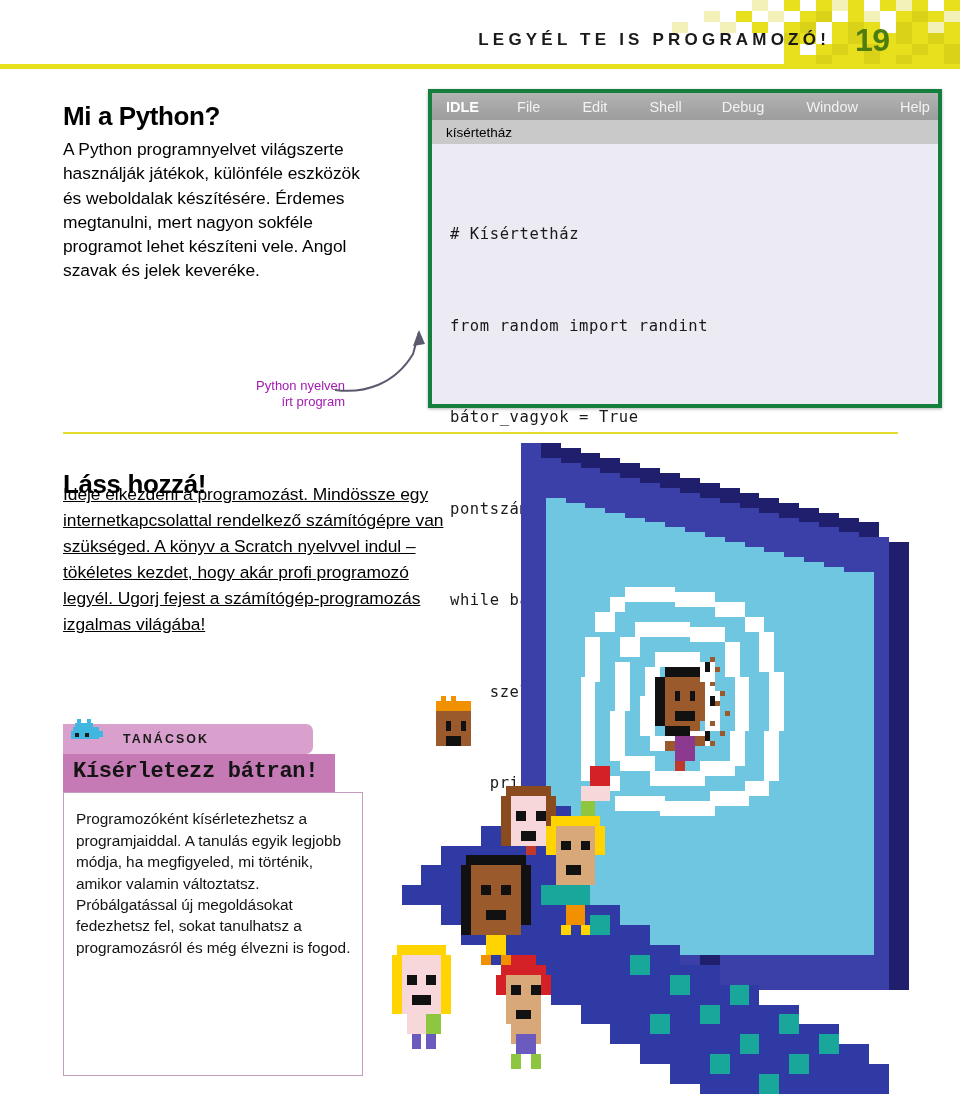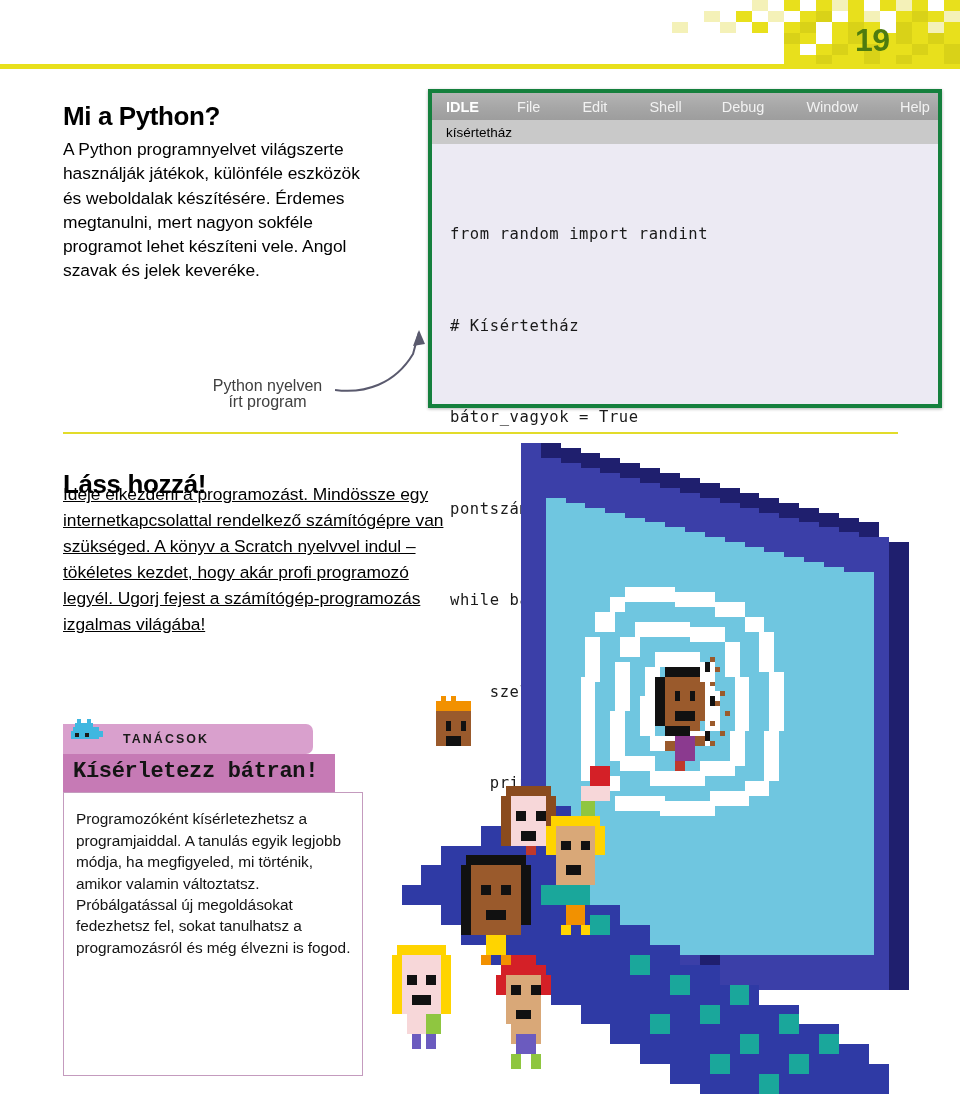--- a/index.html
+++ b/index.html
@@ -77,24 +77,24 @@
     line-height: 24.1px;
     letter-spacing: -0.05px;
   }
 
   
   #callout-label {
     position: absolute;
     left: 190px;
     top: 378px;
     width: 155px;
-    text-align: center;
-    font-size: 16px;
+    text-align: right;
+    font-size: 13px;
     line-height: 15.5px;
-    color: #404040;
+    color: #a21caf;
   }
   #callout-arrow {
     position: absolute;
     left: 335px;
     top: 318px;
     width: 110px;
     height: 90px;
     pointer-events: none;
   }
 
@@ -346,20 +346,21 @@
       <rect x="208" y="55" width="16" height="11" fill="#e8e01c"></rect>
       <rect x="224" y="55" width="16" height="11" fill="#d9d218"></rect>
       <rect x="240" y="55" width="16" height="11" fill="#e8e01c"></rect>
       <rect x="256" y="55" width="16" height="11" fill="#d9d218"></rect>
       <rect x="272" y="55" width="16" height="11" fill="#e8e01c"></rect>
       <rect x="288" y="55" width="16" height="11" fill="#e8e01c"></rect>
       <rect x="304" y="55" width="16" height="11" fill="#d9d218"></rect>
     </g>
   </svg>
 
+  <div id="header-title">LEGYÉL TE IS PROGRAMOZÓ!</div>
   <div id="page-number">19</div>
   <div id="header-rule"></div>
 </div>
 
 <h1 id="mi-a-python-heading">Mi a Python?</h1>
 <p id="mi-a-python-body">A Python programnyelvet világszerte használják játékok, különféle eszközök és weboldalak készítésére. Érdemes megtanulni, mert nagyon sokféle programot lehet készíteni vele. Angol szavak és jelek keveréke.</p>
 
 <div id="callout-label">
   <span>Python nyelven</span><br>
   <span>írt program</span>
@@ -376,22 +377,22 @@
     <span class="idle-menu-item" style="margin-right:42px;">Edit</span>
     <span class="idle-menu-item" style="margin-right:40px;">Shell</span>
     <span class="idle-menu-item" style="margin-right:42px;">Debug</span>
     <span class="idle-menu-item" style="margin-right:42px;">Window</span>
     <span class="idle-menu-item">Help</span>
   </div>
   <div id="idle-tabbar">
     <span id="idle-tab-label">kísértetház</span>
   </div>
   <div id="idle-code">
+    <div class="code-line"># Kísértetház</div>
     <div class="code-line">from random import randint</div>
-    <div class="code-line"># Kísértetház</div>
     <div class="code-line">bátor_vagyok = True</div>
     <div class="code-line">pontszám = 0</div>
     <div class="code-line">while bátor_vagyok:</div>
     <div class="code-line">    szellem_ajtó = randint(1, 3)</div>
     <div class="code-line">    print('Három ajtó van előtted...')</div>
   </div>
 </div>
 
 <div id="section-divider"></div>
 

